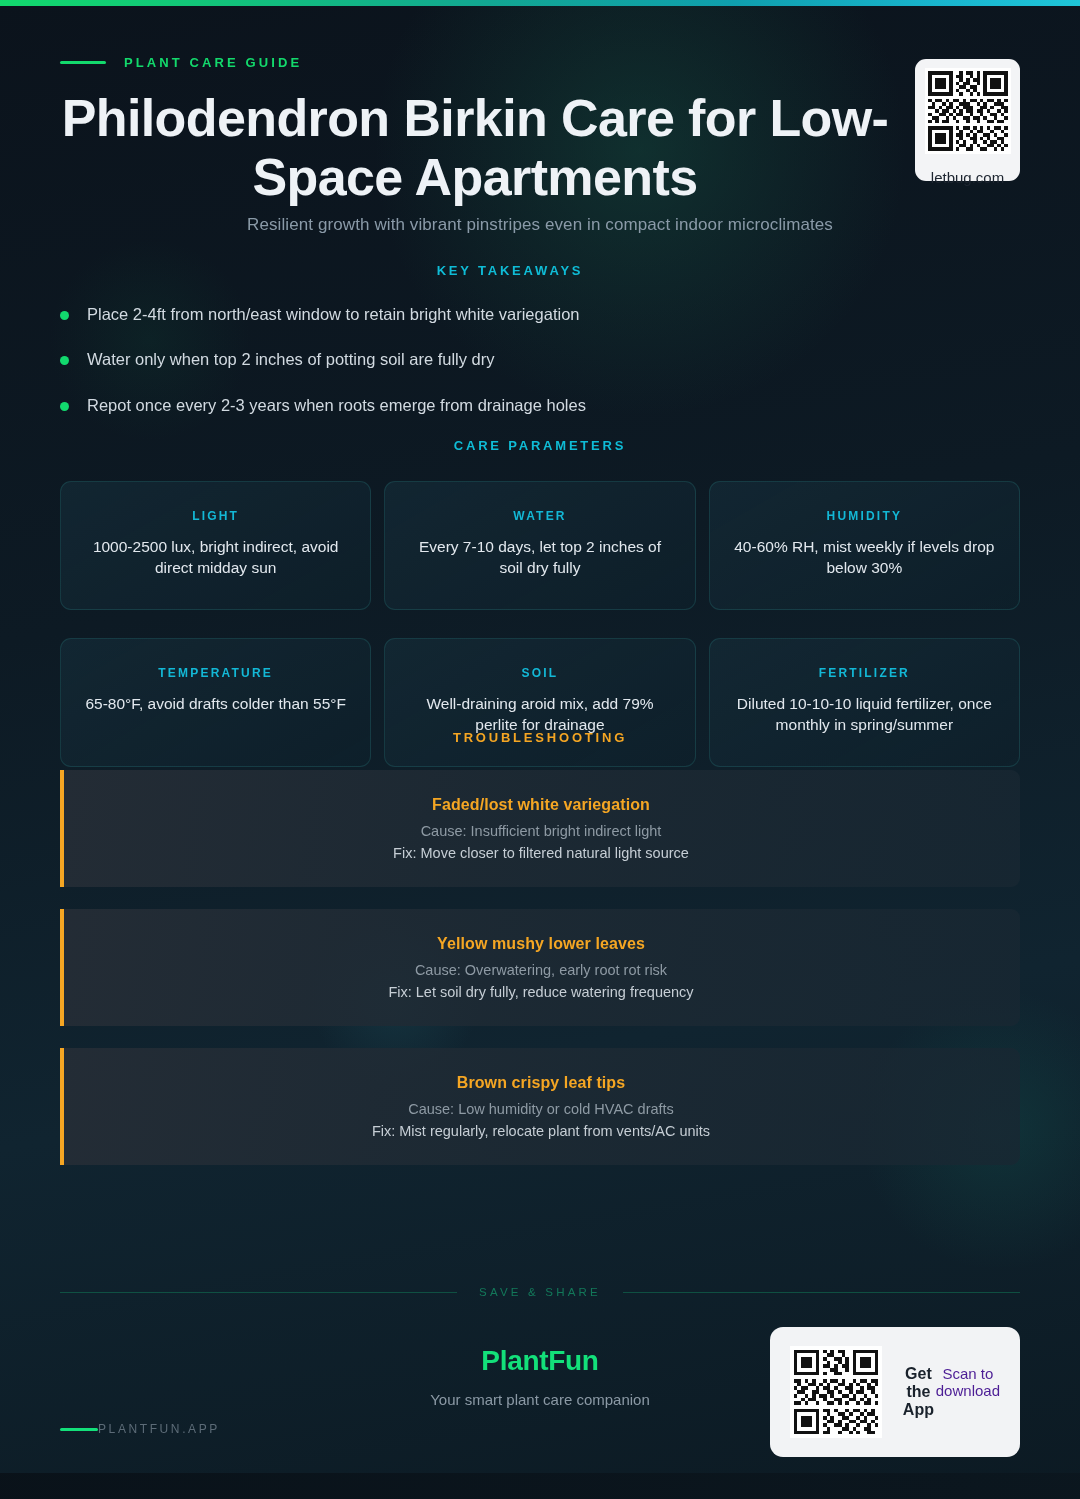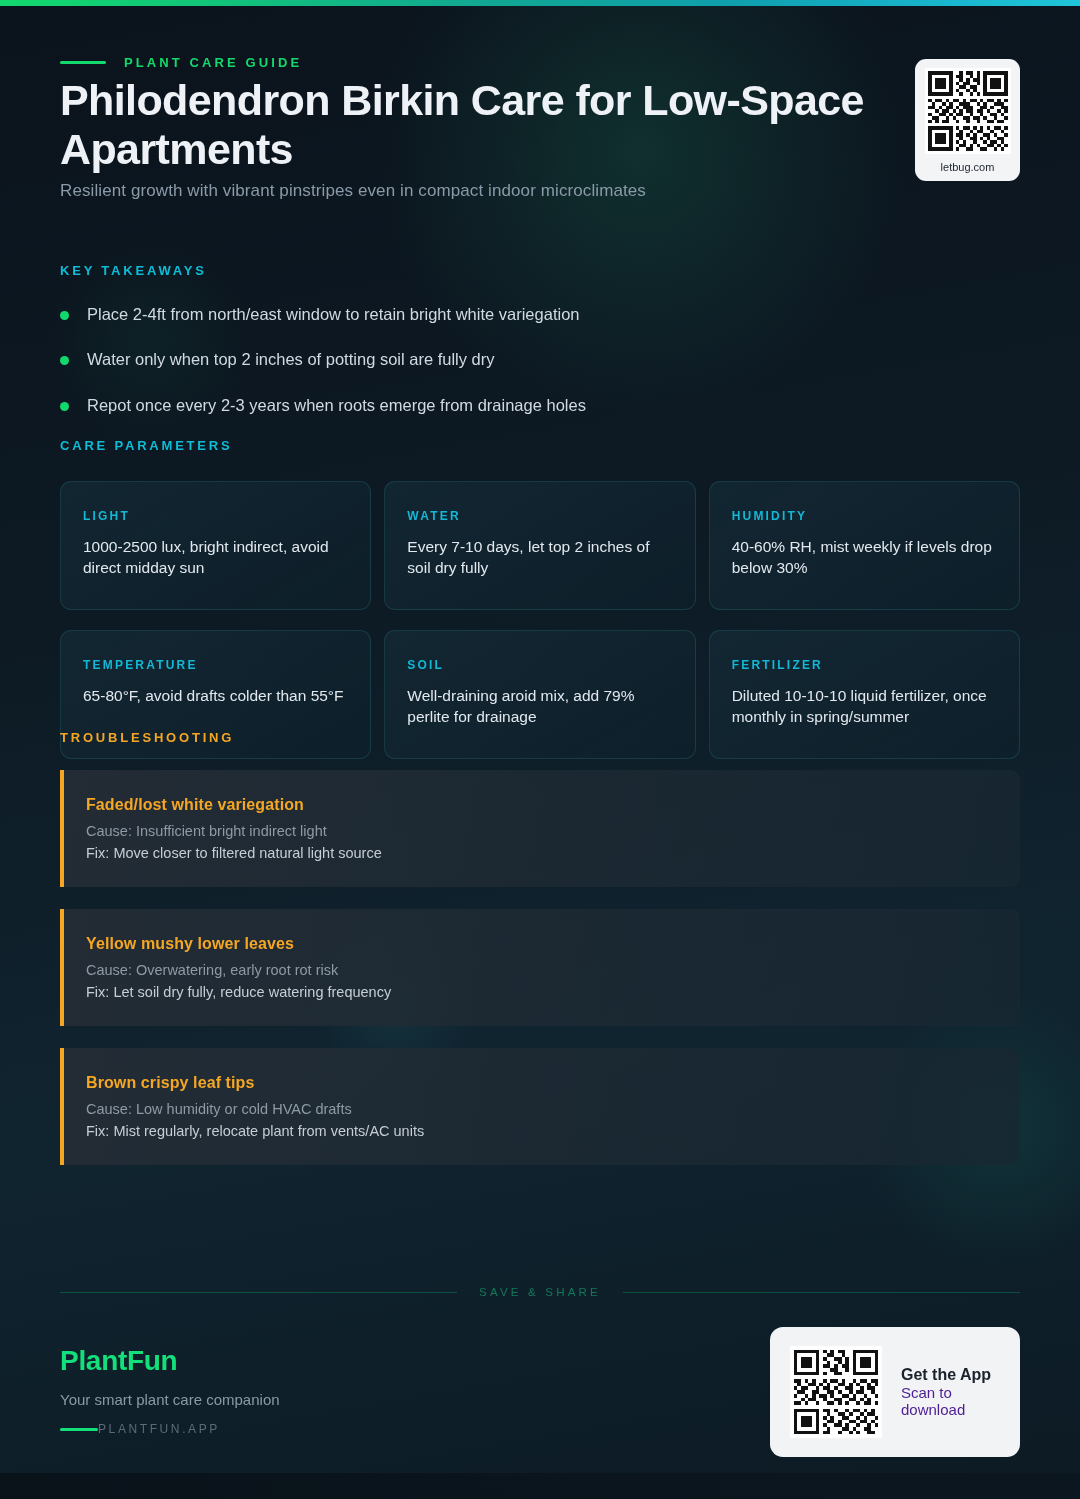--- a/index.html
+++ b/index.html
@@ -19,20 +19,21 @@
     position: relative;
     width: 1080px;
     height: 1499px;
     background:
       radial-gradient(circle 380px at 640px 150px, rgba(23,90,72,0.38), rgba(23,90,72,0) 70%),
       radial-gradient(circle 200px at 1000px 1130px, rgba(20,92,86,0.30), rgba(20,92,86,0) 70%),
       radial-gradient(circle 120px at 395px 1000px, rgba(40,110,120,0.22), rgba(40,110,120,0) 70%),
       radial-gradient(circle 140px at 150px 340px, rgba(16,80,60,0.18), rgba(16,80,60,0) 72%),
       linear-gradient(170deg, #0b131c 0%, #0d1a24 38%, #102430 68%, #0c1a23 100%);
     overflow: hidden;
+    text-align: center;
   }
 
   
   .topbar {
     position: absolute;
     top: 0; left: 0;
     width: 1080px;
     height: 6px;
     background: linear-gradient(90deg, #12d96d 0%, #12c47a 20%, #12a792 45%, #0f9fae 68%, #19b6cf 88%, #1fc5d8 100%);
   }
@@ -51,22 +52,22 @@
   .eyebrow-row { display: flex; align-items: center; gap: 18px; }
   .eyebrow-dash {
     width: 46px; height: 3px; background: #13d96c; border-radius: 2px;
   }
   .eyebrow-text {
     font-size: 13px; font-weight: bold; letter-spacing: 3.1px;
     color: #13d96c; text-transform: uppercase;
   }
 
   .title {
-    margin-top: 6px;
-    font-size: 43px;
+    margin-top: 19px;
+    font-size: 52px;
     line-height: 1.13;
     font-weight: bold;
     color: #eef2f6;
     letter-spacing: -0.6px;
     max-width: 830px;
   }
 
   .subtitle {
     margin-top: 8px;
     font-size: 17px;
@@ -80,21 +81,21 @@
     right: 60px; top: 59px;
     width: 105px; height: 122px;
     background: #f3f4f6;
     border-radius: 11px;
     display: flex; flex-direction: column;
     align-items: center; justify-content: flex-start;
     padding-top: 9px;
   }
   .header-qr .qrbox { width: 86px; height: 86px; background: #fff; }
   .header-qr .qrlabel {
-    margin-top: 7px; font-size: 11px; color: #1d2530; font-weight: normal;
+    margin-top: 15px; font-size: 15px; color: #1d2530; font-weight: normal;
   }
 
   
   .sec-label {
     font-size: 13px; font-weight: bold;
     letter-spacing: 2.8px; text-transform: uppercase;
   }
   .sec-cyan { color: #0fbcd6; }
   .sec-amber { color: #f5a623; }
 
@@ -110,21 +111,21 @@
     background: #12d96e; margin-top: 7px; flex: 0 0 auto;
   }
   .tk-text { font-size: 16.5px; color: #d2dae1; line-height: 1.3; }
 
   
   .care { position: absolute; left: 60px; top: 438px; width: 960px; }
   .care-grid {
     margin-top: 28px;
     display: grid;
     grid-template-columns: repeat(3, 1fr);
-    gap: 20px 13px;
+    gap: 28px 13px;
   }
   .care-card {
     background: linear-gradient(150deg, rgba(20,42,54,0.78), rgba(14,32,43,0.72));
     border: 1px solid rgba(32,90,96,0.45);
     border-radius: 11px;
     padding: 27px 22px 30px 22px;
     min-height: 108px;
   }
   .care-key {
     font-size: 12px; font-weight: bold; letter-spacing: 2.2px;
@@ -181,21 +182,21 @@
 
   .app-card {
     position: absolute; right: 60px; top: 1327px;
     width: 250px; height: 130px;
     background: #f2f3f5;
     border-radius: 13px;
     display: flex; align-items: center; gap: 19px;
     padding: 0 20px;
   }
   .app-card .qrbox { width: 92px; height: 92px; background: #fff; flex: 0 0 auto; }
-  .app-card .txtwrap { display: flex; flex-direction: column; }
+  .app-card .txtwrap { display: flex; flex-direction: row; }
   .app-title { font-size: 16px; font-weight: bold; color: #1a222c; }
   .app-sub { font-size: 15px; color: #4c1d95; }
 
   
   .qr-svg { display: block; width: 100%; height: 100%; }
 </style>
 </head>
 <body>
 
 <div class="poster">

